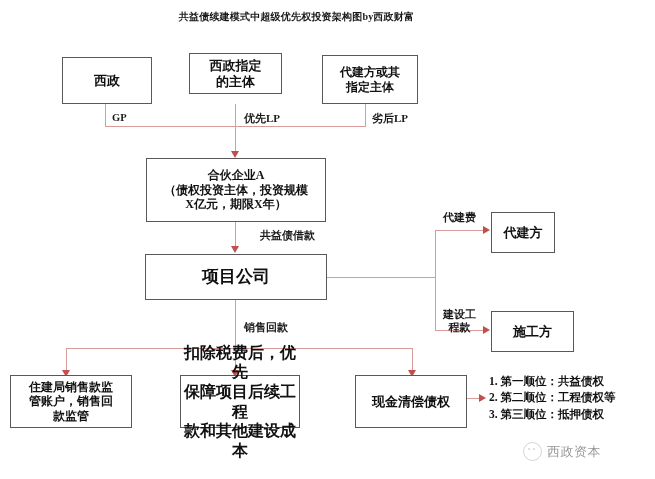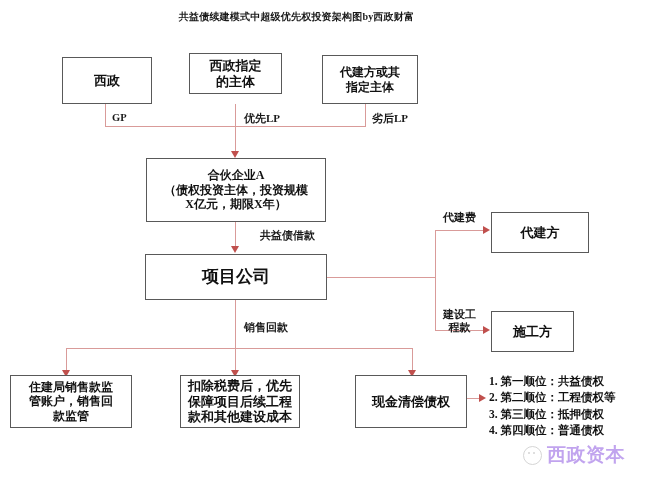--- a/index.html
+++ b/index.html
@@ -36,21 +36,21 @@
     display: flex;
     align-items: center;
     justify-content: center;
     text-align: center;
     color: #111111;
     font-weight: bold;
     line-height: 1.22;
     padding: 2px 3px;
   }
   .box .txt { display: block; width: 100%; }
-  .f11 { font-size: 13px; justify-content: flex-end; }
+  .f11 { font-size: 16px; justify-content: flex-end; }
   .f12 { font-size: 12px; }
   .f13 { font-size: 13px; }
   .f17 { font-size: 17px; }
 
   
   .hline {
     position: absolute;
     height: 0;
     border-top: 1.1px solid #d99b99;
   }
@@ -114,23 +114,23 @@
     content: "";
     position: absolute;
     width: 2.2px; height: 2.2px;
     border-radius: 50%;
     background: #9a9a9a;
     top: 5px;
   }
   .wm-icon::before { left: 3.6px; }
   .wm-icon::after { left: 8.6px; }
   .wm-text {
-    font-size: 19px;
-    font-weight: bold;
-    color: #6d28d9;
+    font-size: 13px;
+    font-weight: normal;
+    color: #000000;
     letter-spacing: 0.5px;
   }
 </style>
 </head>
 <body>
 
 <div id="canvas">
 
   <div class="title">共益债续建模式中超级优先权投资架构图by西政财富</div>
 
@@ -177,21 +177,21 @@
   <div class="vline" style="left:435px; top:230px; height:100px;"></div>
   <div class="hline" style="left:435px; top:230px; width:50px;"></div>
   <div class="arrow-right" style="left:483px; top:226px;"></div>
   <div class="hline" style="left:435px; top:330px; width:50px;"></div>
   <div class="arrow-right" style="left:483px; top:326px;"></div>
 
   <div class="elabel" style="left:443px; top:211px;">代建费</div>
   <div class="elabel" style="left:443px; top:308px;">建设工
 程款</div>
 
-  <div class="box f13" style="left:491px; top:212px; width:98px; height:41px;justify-content:center;">
+  <div class="box f13" style="left:491px; top:212px; width:64px; height:41px;justify-content:center;">
     <span class="txt">代建方</span>
   </div>
 
   <div class="box f13" style="left:491px; top:311px; width:83px; height:41px;">
     <span class="txt">施工方</span>
   </div>
 
   <div class="vline" style="left:235px; top:300px; height:48px;"></div>
   <div class="elabel" style="left:244px; top:321px;">销售回款</div>
   <div class="hline" style="left:66px; top:348px; width:347px;"></div>
@@ -221,21 +221,20 @@
     <span class="txt">现金清偿债权</span>
   </div>
 
   <div class="hline" style="left:467px; top:398px; width:14px;"></div>
   <div class="arrow-right" style="left:479px; top:394px;"></div>
 
   <div class="prio-list">
     <div class="prio-item">1. 第一顺位：共益债权</div>
     <div class="prio-item">2. 第二顺位：工程债权等</div>
     <div class="prio-item">3. 第三顺位：抵押债权</div>
-    <div class="prio-item">4. 第四顺位：普通债权</div>
   </div>
 
   <div class="watermark">
     <span class="wm-icon"></span>
     <span class="wm-text">西政资本</span>
   </div>
 
 </div>
 
 </body></html>

